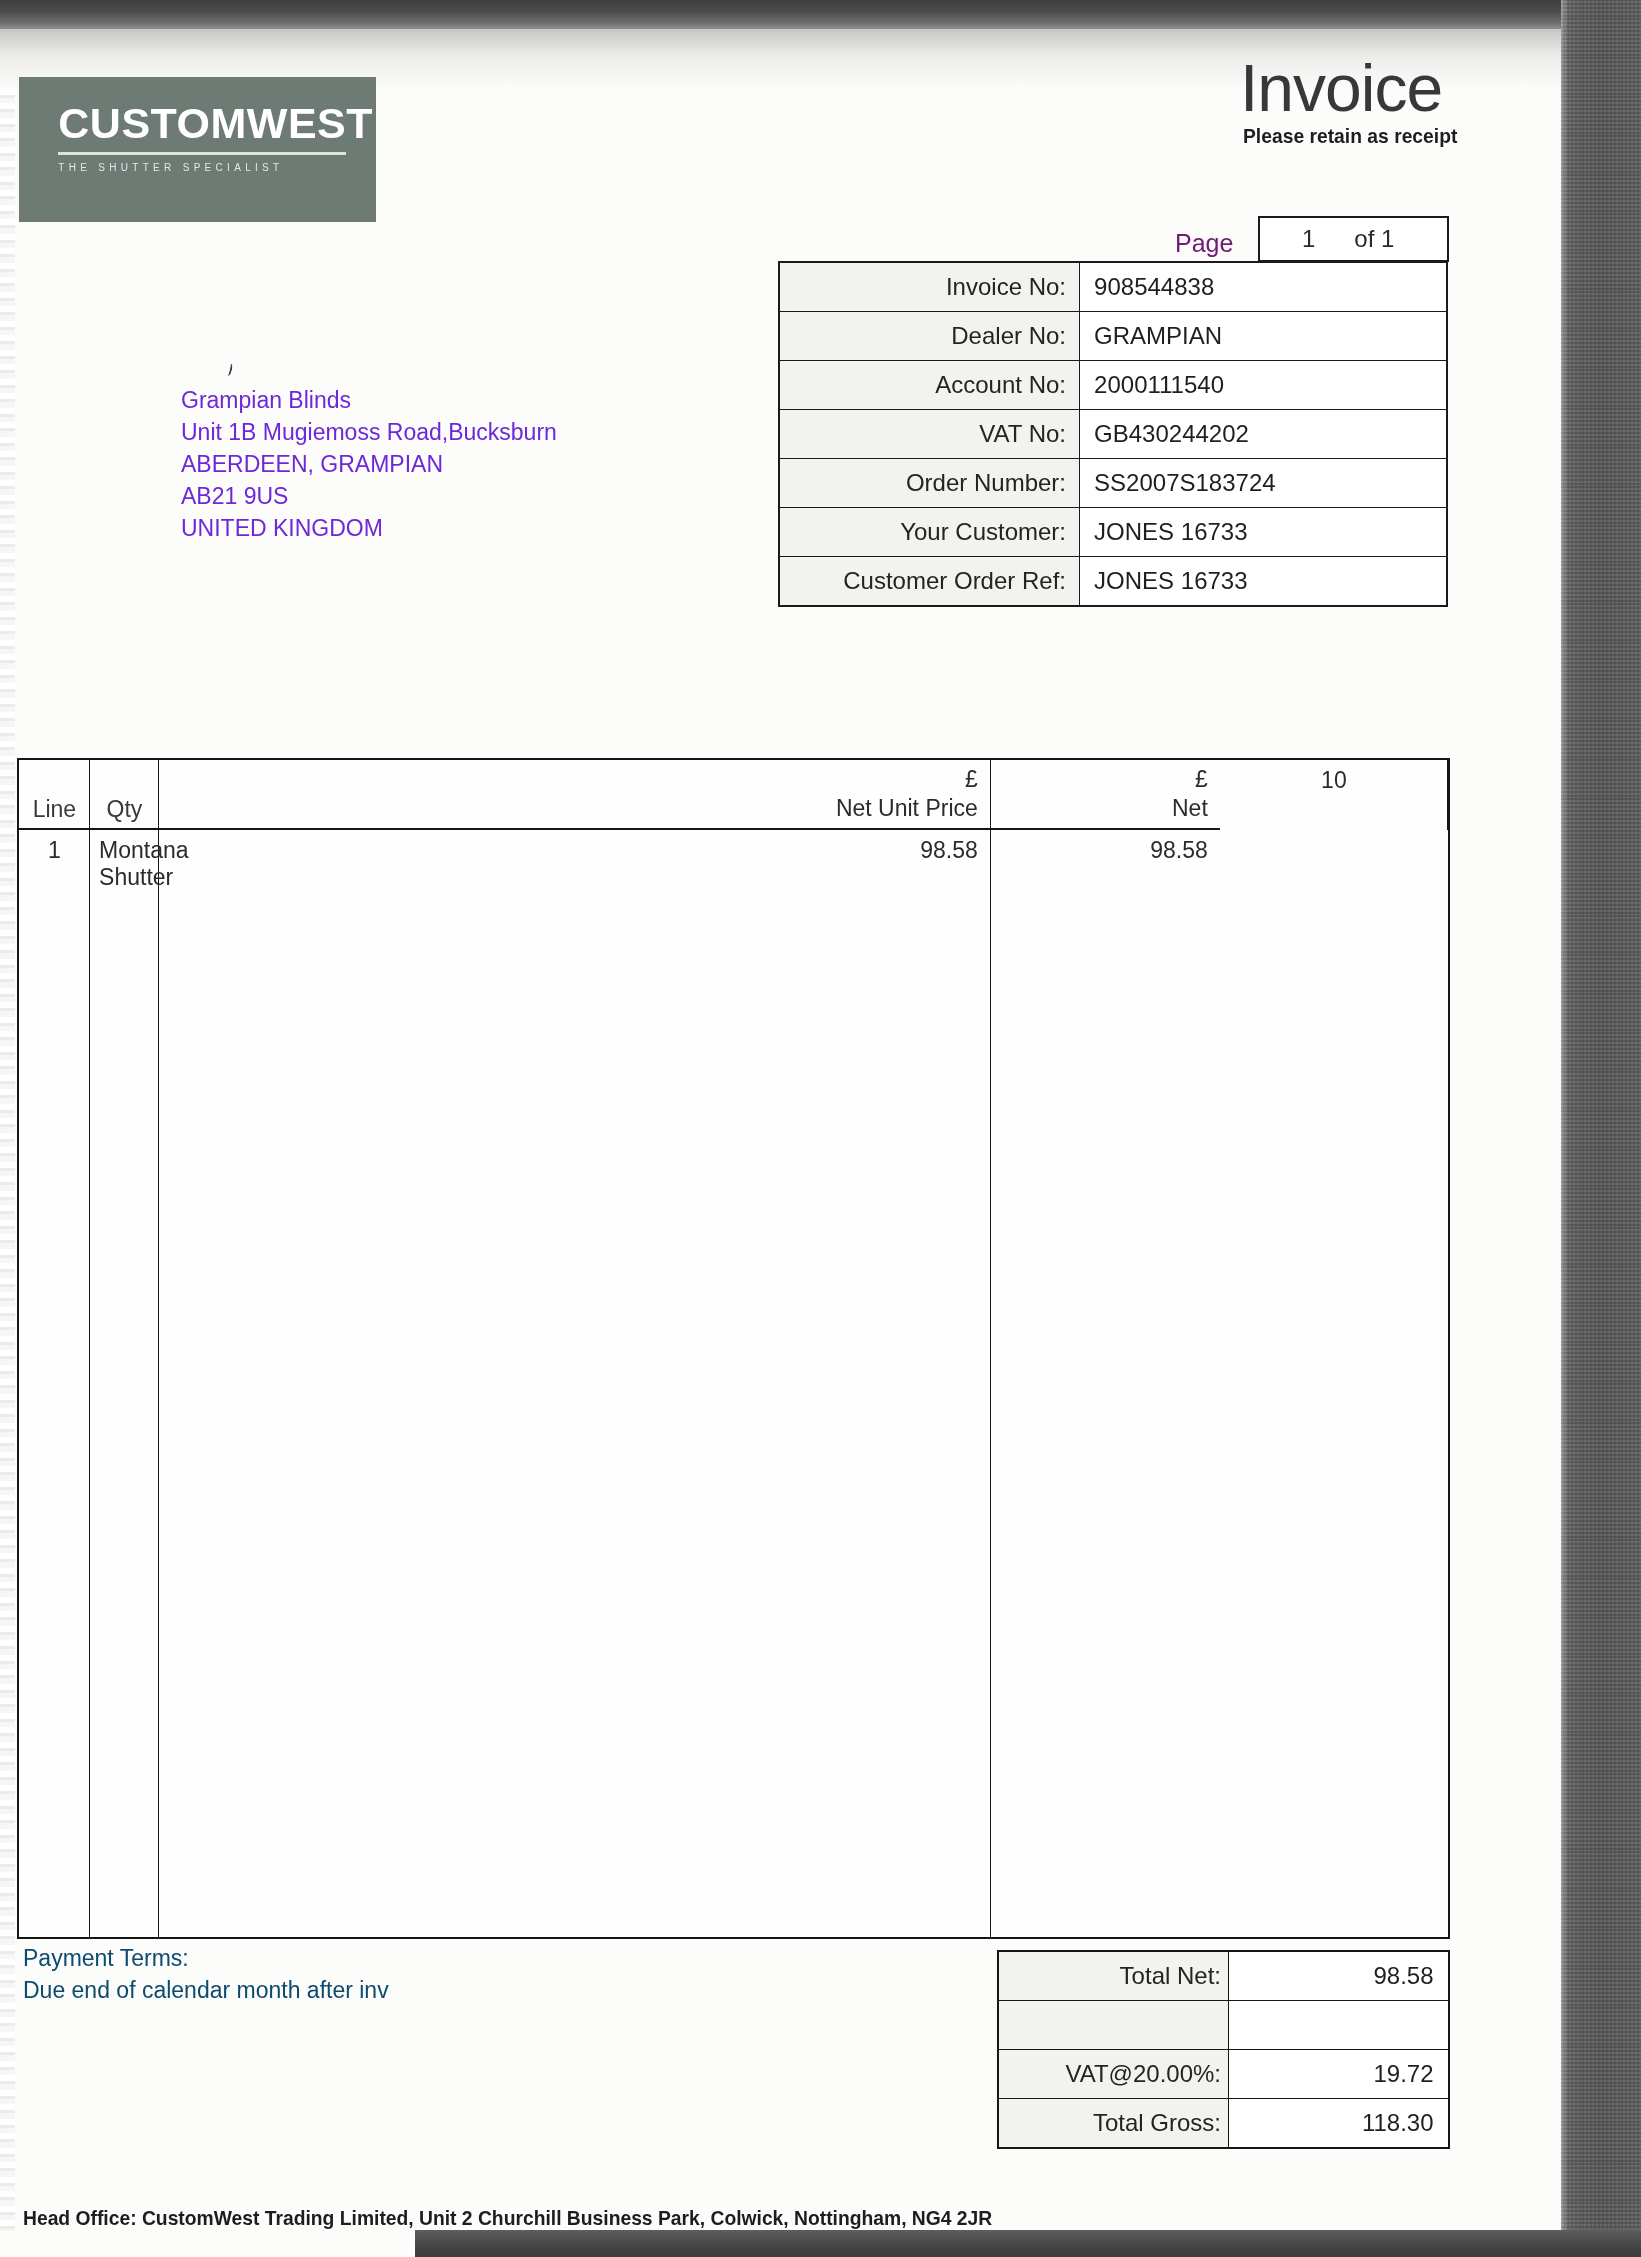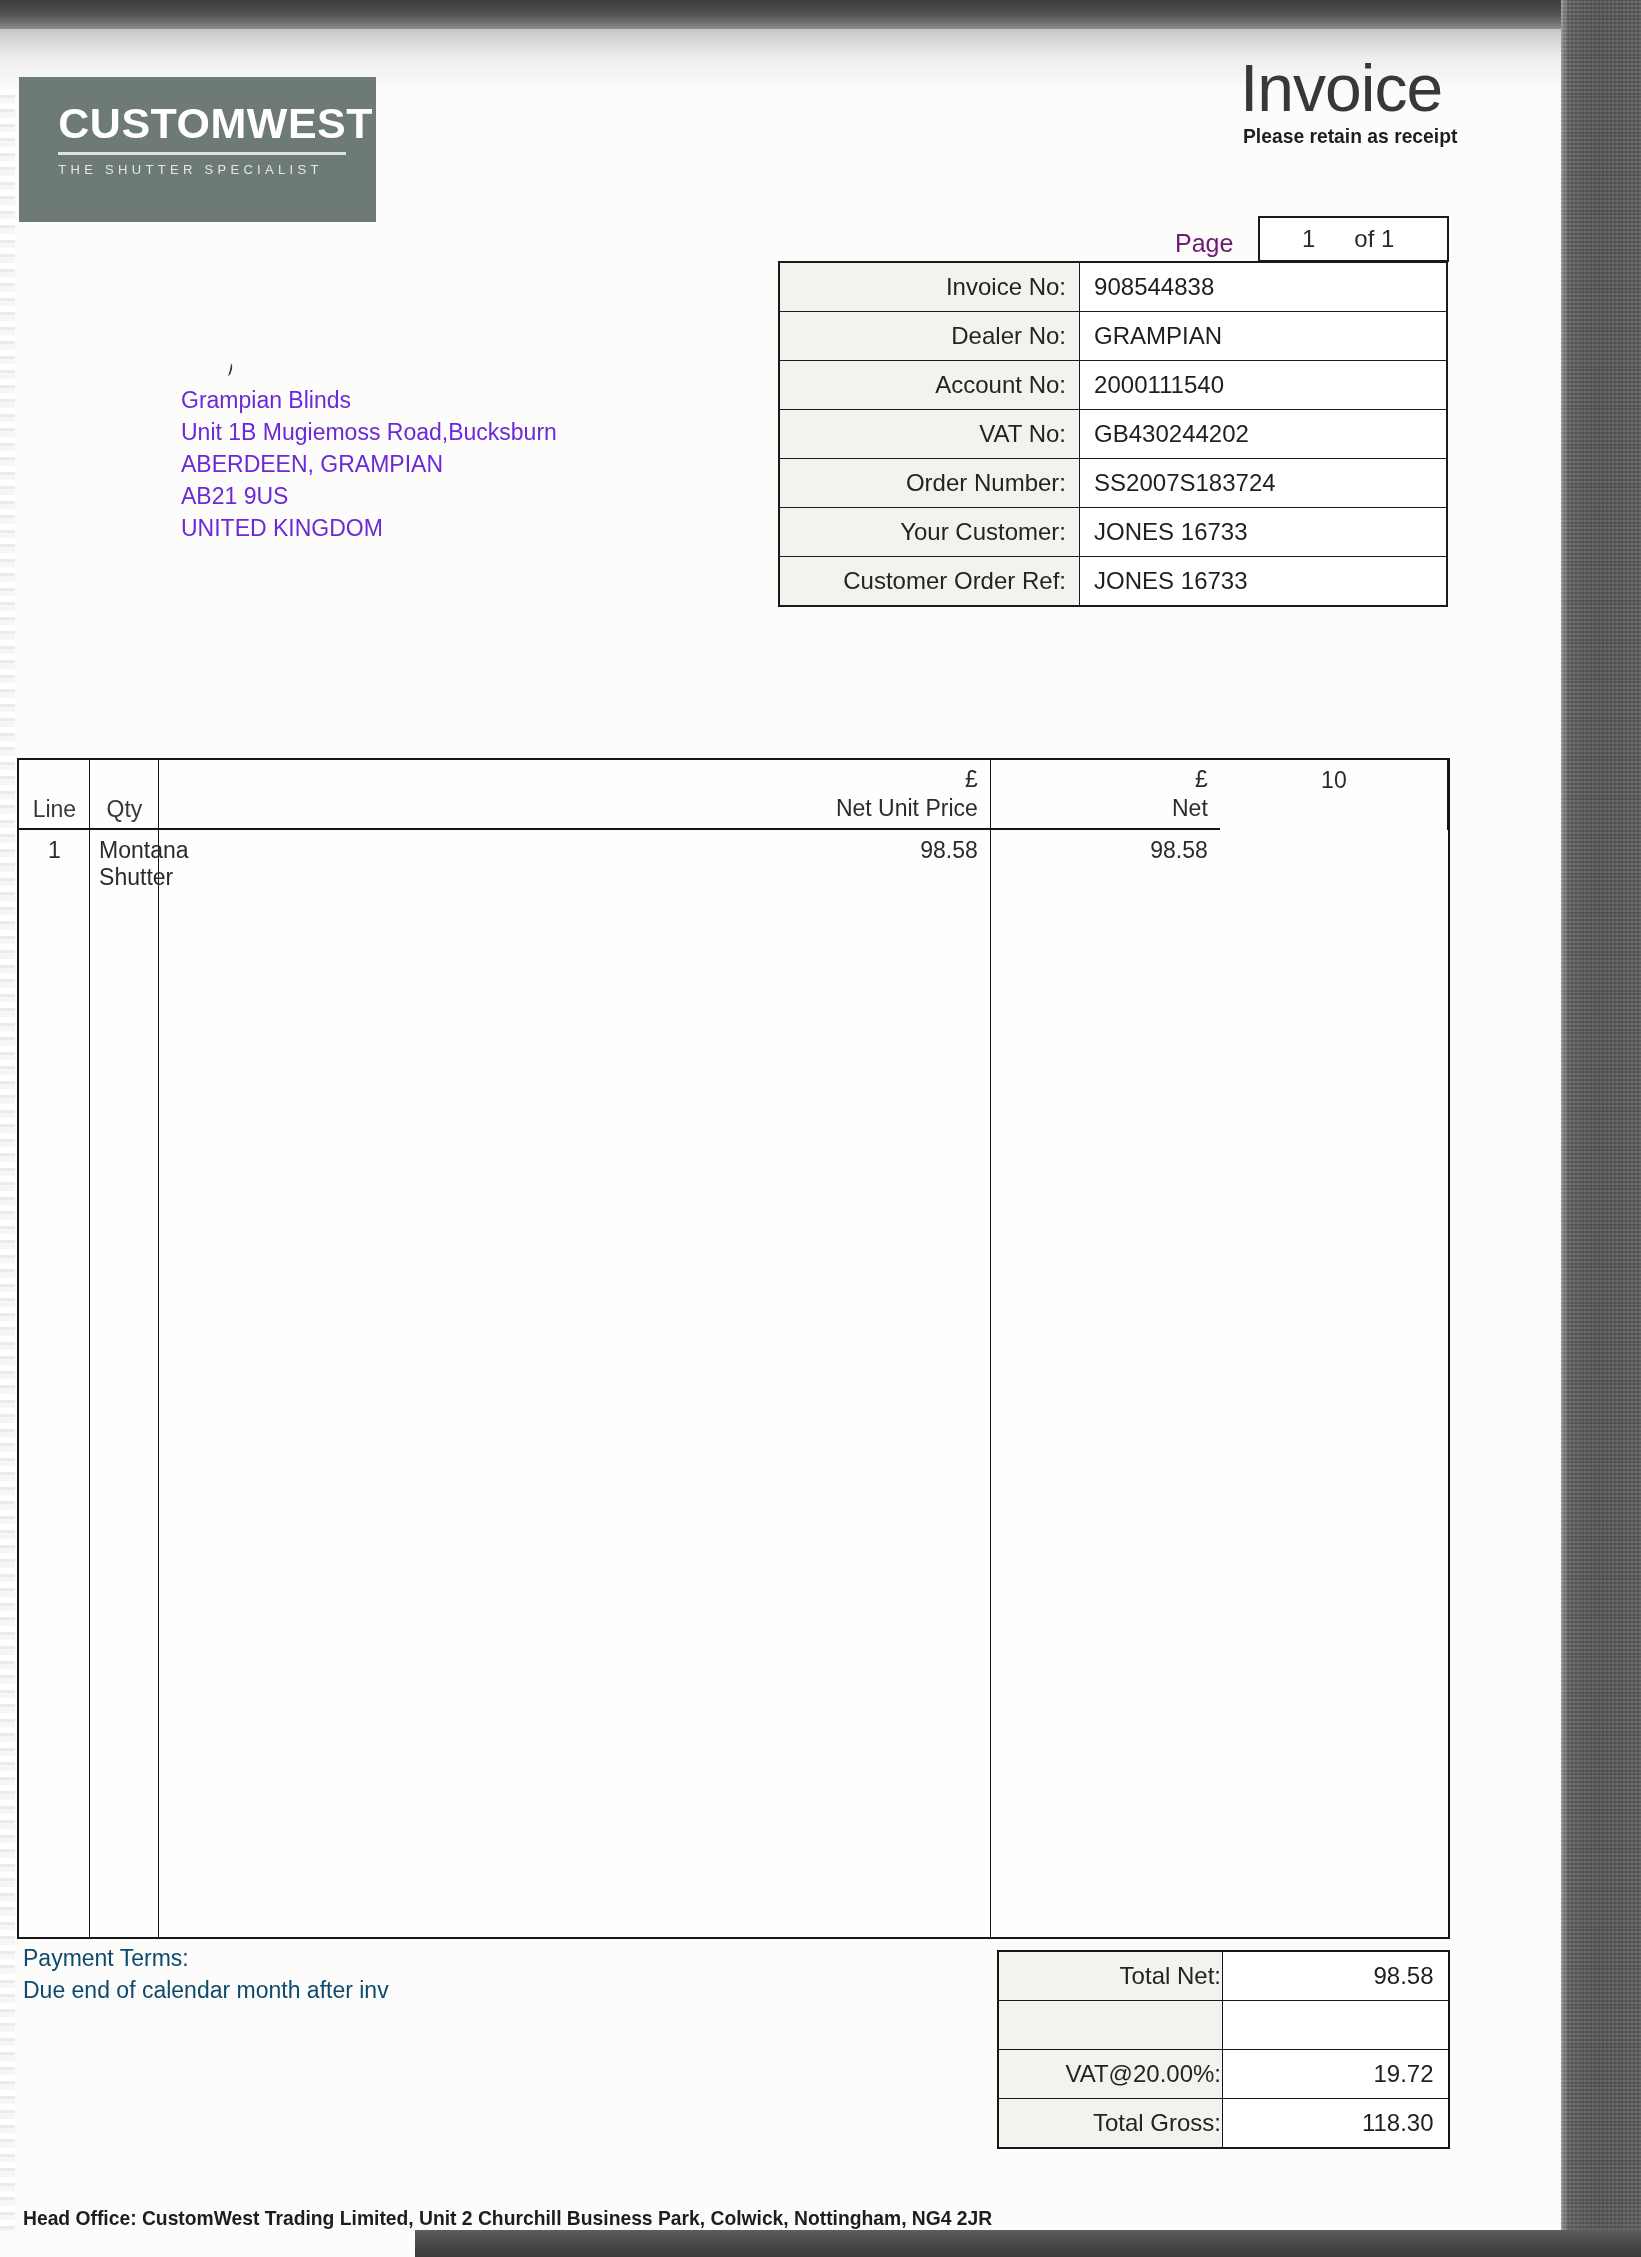--- a/index.html
+++ b/index.html
@@ -20,21 +20,21 @@
                repeating-linear-gradient(90deg,rgba(255,255,255,.04) 0 1.9px,rgba(0,0,0,.05) 1.9px 3.9px);}
   .scan-bottom{position:absolute;left:415px;top:2230px;width:1226px;height:27px;
     background:linear-gradient(180deg,#5d5d5d 0%,#454545 60%,#3c3c3c 100%);}
   .scan-left-streaks{position:absolute;left:0;top:89px;width:15.4px;height:2142px;
     background:repeating-linear-gradient(180deg,#ffffff 0 5.8px,#ebebe8 5.8px 8.7px,#f6f6f4 8.7px 14.5px);}
   
   .logo{position:absolute;left:19.3px;top:77px;width:357px;height:145px;background:#6e7b75;
     color:#fff;box-sizing:border-box;padding:23px 16px 0 39px;}
   .logo-name{font-size:43px;font-weight:700;letter-spacing:0.5px;line-height:1.1;}
   .logo-rule{width:288px;height:2.9px;background:#dde3df;margin:4.8px 0 6.8px 0;}
-  .logo-tagline{font-size:13px;letter-spacing:4.3px;color:#e3e8e5;}
+  .logo-tagline{font-size:10px;letter-spacing:4.3px;color:#e3e8e5;}
   
   .invoice-title{position:absolute;left:1240px;top:50px;font-size:66px;font-weight:400;
     letter-spacing:-1px;color:#383838;margin:0;}
   .invoice-subtitle{position:absolute;left:1243px;top:126px;font-size:19.3px;font-weight:700;color:#1e1e1e;}
   
   .page-label{position:absolute;left:1175px;top:229px;font-size:25px;color:#701a75;}
   .page-box{position:absolute;left:1258px;top:216px;width:187px;height:42px;
     border:2.9px solid #1a1a1a;background:#fff;display:flex;align-items:center;font-size:24px;color:#2a2a2a;}
   .page-num{margin-left:42px;}
   .page-of{margin-left:39px;}
@@ -63,21 +63,21 @@
   .ib{box-sizing:border-box;padding-top:6.8px;}
   .ib.center{text-align:center;}
   .ib.left{padding-left:8.7px;}
   .ib.right{text-align:right;padding-right:12.6px;}
   
   .payment{position:absolute;left:23px;top:1942px;font-size:23px;line-height:32px;color:#0c4a6e;}
   
   .totals{position:absolute;left:997px;top:1950px;width:453px;font-size:24px;
     border:2.9px solid #161616;background:#fff;table-layout:fixed;}
   .totals td{border:1.9px solid #161616;height:48px;padding:0;}
-  .totals td.lbl{width:222px;background:#f2f2ef;text-align:right;padding-right:1px;color:#242424;}
+  .totals td.lbl{width:222px;background:#f2f2ef;text-align:right;padding-right:7px;color:#242424;}
   .totals td.val{text-align:right;padding-right:14.5px;color:#1f1f1f;}
   
   .footer{position:absolute;left:23px;top:2134px;font-size:19.3px;font-weight:700;
     line-height:34px;color:#1d1d1d;white-space:pre-wrap;}
 </style>
 </head>
 <body>
 
 <div class="page">
 

